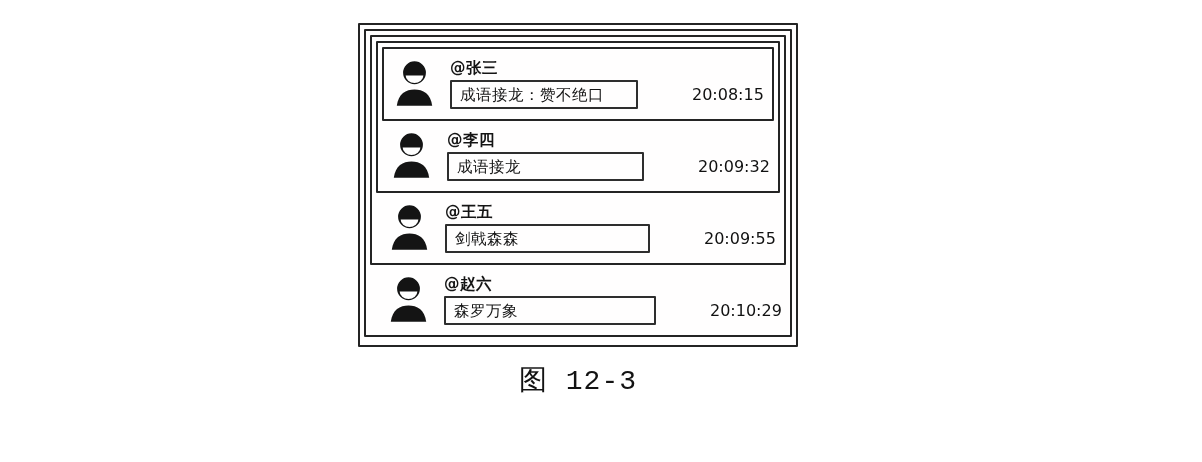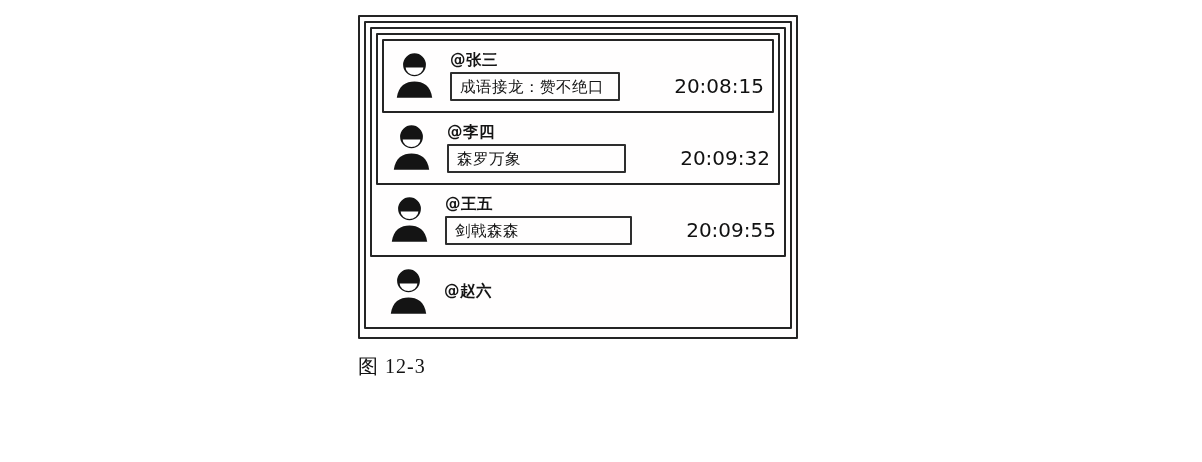--- a/index.html
+++ b/index.html
@@ -13,21 +13,21 @@
     position: relative;
     overflow: hidden;
     font-family: "DejaVu Sans", "Liberation Sans", sans-serif;
     color: #1c1c1c;
   }
 
   
   .figure-wrap {
     position: absolute;
     left: 347px;
-    top: 15px;
+    top: 23px;
     width: 440px;
     padding-left: 11px;
   }
 
   
   .frame {
     border: 2px solid #242424;
     border-radius: 1px;
     background: #fffefe;
     padding: 4px;
@@ -88,31 +88,32 @@
     font-size: 15.5px;
     letter-spacing: 0.5px;
     color: #141414;
     white-space: nowrap;
     overflow: hidden;
     box-sizing: border-box;
   }
   .msg-time {
     flex: 0 0 72px;
     margin-left: 6px;
-    font-size: 20px;
+    font-size: 16px;
     color: #111111;
     text-align: left;
     white-space: nowrap;
   }
 
   
   .caption {
     margin-top: 14px;
-    font-family: Liberation Serif, serif;
-    font-size: 20px;
+    text-align: center;
+    font-family: Liberation Mono, monospace;
+    font-size: 28px;
     color: #131313;
     letter-spacing: 1px;
   }
 </style>
 </head>
 <body>
 
 <svg width="0" height="0" style="position:absolute">
   <defs>
     <g id="person-glyph">
@@ -150,21 +151,21 @@
 
           <div class="msg-row d2">
             <span class="avatar">
               <svg viewBox="0 0 44 54">
                   <use href="#person-glyph"></use>
                 </svg>
             </span>
             <div class="msg-body">
               <div class="msg-name">@李四</div>
               <div class="msg-line">
-                <div class="msg-box">森罗万象</div>
+                <div class="msg-box">成语接龙</div>
                 <div class="msg-time">20:09:32</div>
               </div>
             </div>
           </div>
 
         </div>
 
         <div class="msg-row d3">
           <span class="avatar">
             <svg viewBox="0 0 44 54">
@@ -183,20 +184,24 @@
       </div>
 
       <div class="msg-row d4">
         <span class="avatar">
           <svg viewBox="0 0 44 54">
               <use href="#person-glyph"></use>
             </svg>
         </span>
         <div class="msg-body">
           <div class="msg-name">@赵六</div>
+          <div class="msg-line">
+            <div class="msg-box">森罗万象</div>
+            <div class="msg-time">20:10:29</div>
+          </div>
         </div>
       </div>
 
     </div>
 
 
   </div>
 
   <div class="caption">图 12-3</div>
 </div>

